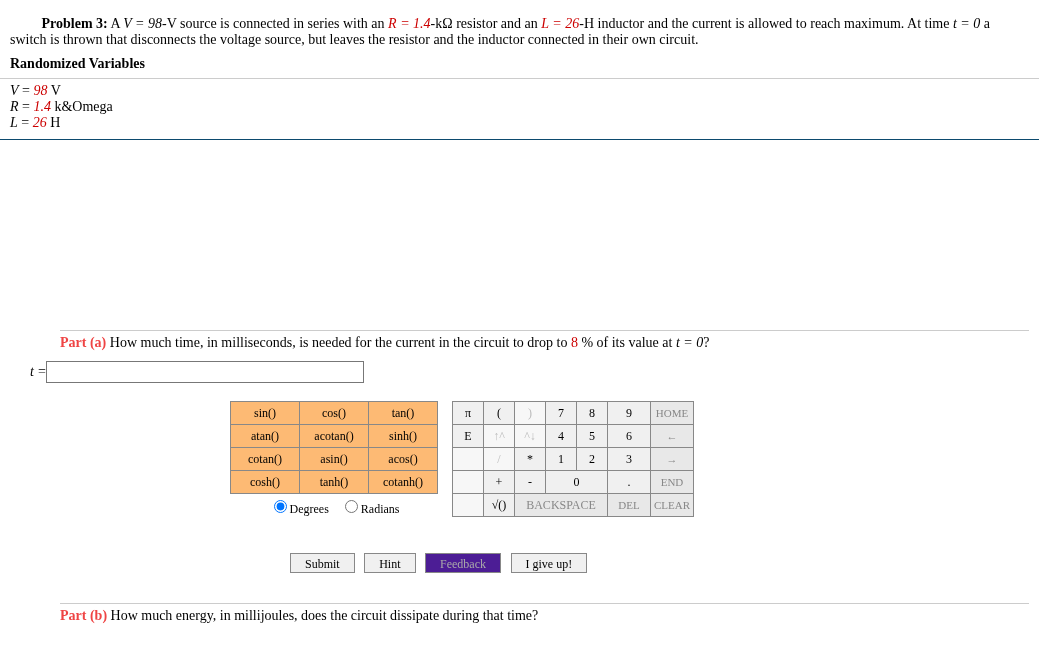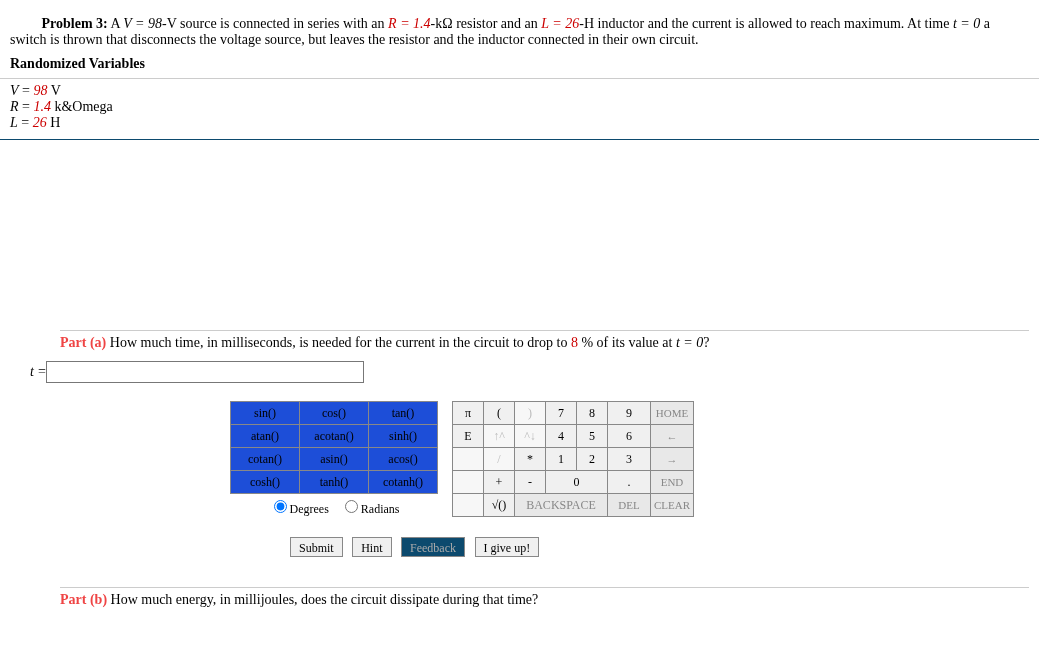--- a/index.html
+++ b/index.html
@@ -53,21 +53,21 @@
   }
   .keypad-area {
     display:flex;
     justify-content:flex-start;
     margin-left: 170px;
     margin-bottom: 20px;
   }
   table.func-table { border-collapse: collapse; }
   table.func-table td {
     border: 1px solid #888;
-    background: #1d4ed8;
+    background: #fdba74;
     width: 66px;
     height: 20px;
     text-align: center;
     font-size: 12px;
     cursor:pointer;
   }
   .deg-rad {
     text-align:center;
     padding-top: 3px;
     font-size:12px;
@@ -89,31 +89,32 @@
   .action-row {
     margin-left: 230px;
     margin-bottom: 30px;
   }
   .action-row button, .action-row span.btn {
     display:inline-block;
     font-family: inherit;
     font-size: 12px;
     border: 1px solid #888;
     background: #f0f0f0;
-    padding: 2px 8px;
+    padding: 2px 14px;
     margin-right: 6px;
     cursor:pointer;
     height: 20px;
     line-height: 16px;
     box-sizing: border-box;
   }
   .action-row span.btn.disabled {
     color:#aaa;
-    background:#0c4a6e;
+    background:#4c1d95;
     cursor:default;
+    margin-top:16px;
   }
   .part-b {
     margin-left: 60px;
     margin-right: 10px;
     border-top: 1px solid #ccc;
     padding-top: 4px;
   }
 </style>
 </head>
 <body>

